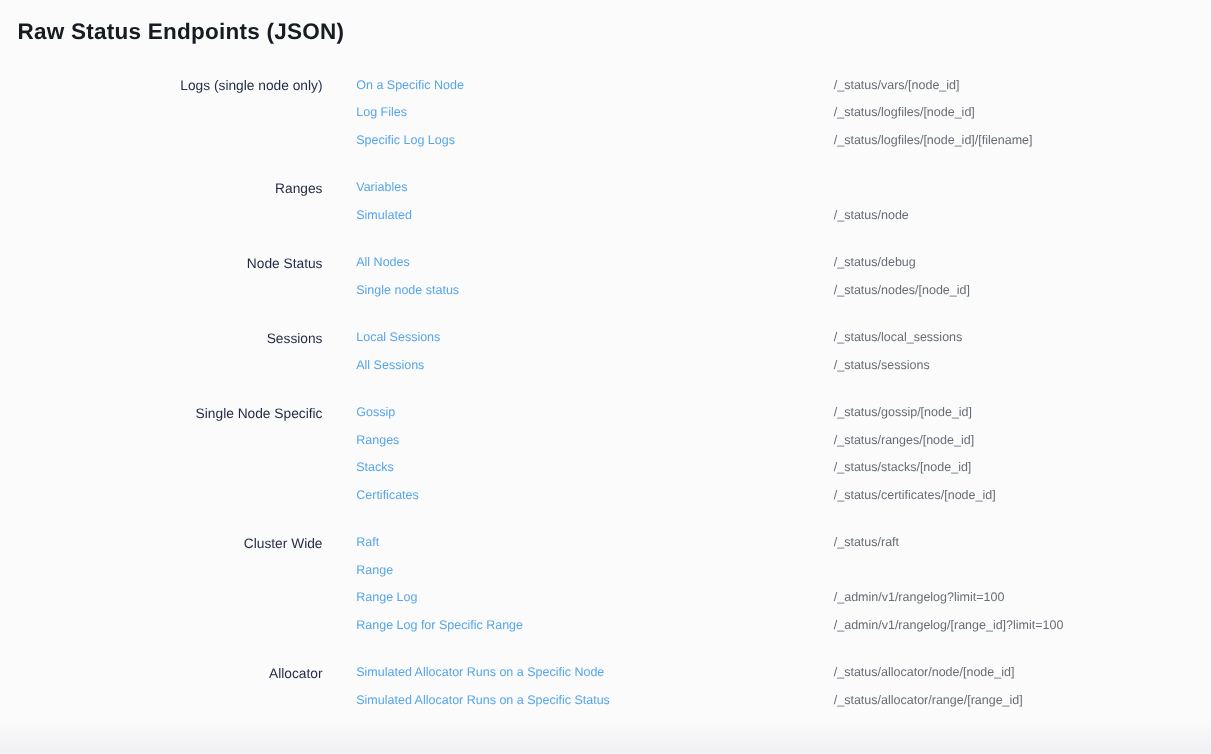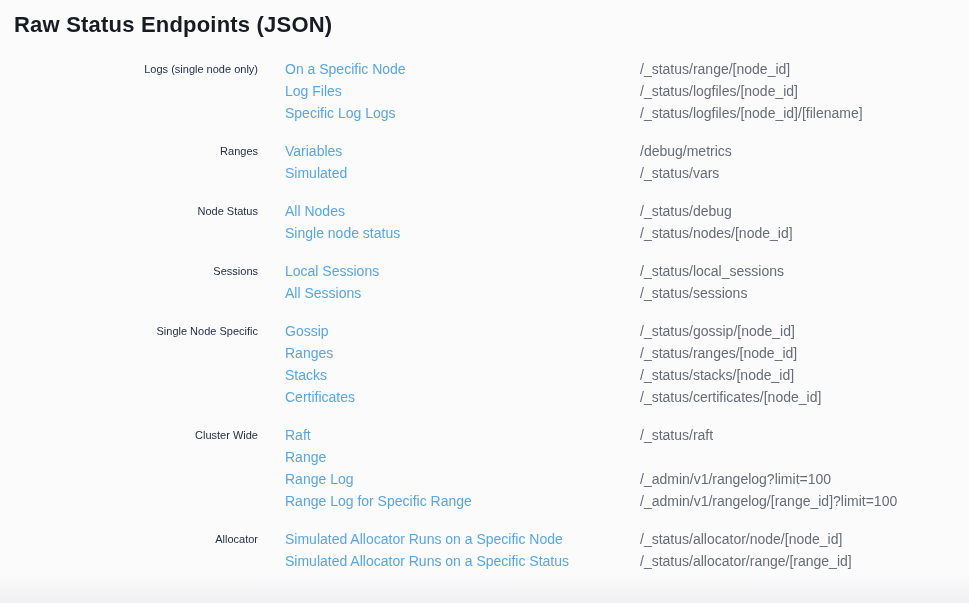--- a/index.html
+++ b/index.html
@@ -11,21 +11,21 @@
     height: 603px;
     position: relative;
     overflow: hidden;
     background: #fbfbfc;
     font-family: "Liberation Sans", sans-serif;
     -webkit-font-smoothing: antialiased;
   }
   .page-title {
     margin: 0;
     padding: 13px 0 0 14px;
-    font-size: 22px;
+    font-size: 18px;
     line-height: 24px;
     font-weight: 700;
     letter-spacing: 0.2px;
     color: #171b22;
   }
   .groups {
     margin-top: 21px;
   }
   .group {
     display: grid;
@@ -39,22 +39,23 @@
     line-height: 22px;
     font-weight: 400;
     color: var(--category-color, #1f2b44);
   }
   .entries {
     min-width: 0;
   }
   .entry {
     display: grid;
     grid-template-columns: 355px 1fr;
-    font-size: 14px;
+    font-size: 10px;
     line-height: 22px;
+    gap: 27px;
   }
   .link {
     color: var(--link-color, #57a6e9);
     text-decoration: none;
     cursor: pointer;
     white-space: nowrap;
   }
   .url {
     color: var(--url-color, #676d77);
     white-space: nowrap;
@@ -73,46 +74,45 @@
 
 <main>
   <h2 class="page-title">Raw Status Endpoints (JSON)</h2>
 
   <div class="groups" id="groups">
   <section class="group">
     <div class="cat">Logs (single node only)</div>
     <div class="entries">
   <div class="entry">
     <a class="link" href="#">On a Specific Node</a>
-    <span class="url">/_status/range/[node_id]</span>
+    <span class="url">/_status/vars/[node_id]</span>
   </div>
 
   <div class="entry">
     <a class="link" href="#">Log Files</a>
     <span class="url">/_status/logfiles/[node_id]</span>
   </div>
 
   <div class="entry">
     <a class="link" href="#">Specific Log Logs</a>
     <span class="url">/_status/logfiles/[node_id]/[filename]</span>
   </div>
 </div>
   </section>
 
   <section class="group">
     <div class="cat">Ranges</div>
     <div class="entries">
   <div class="entry">
     <a class="link" href="#">Variables</a>
-    <span class="url">/debug/metrics</span>
   </div>
 
   <div class="entry">
     <a class="link" href="#">Simulated</a>
-    <span class="url">/_status/vars</span>
+    <span class="url">/_status/node</span>
   </div>
 </div>
   </section>
 
   <section class="group">
     <div class="cat">Node Status</div>
     <div class="entries">
   <div class="entry">
     <a class="link" href="#">All Nodes</a>
     <span class="url">/_status/debug</span>

